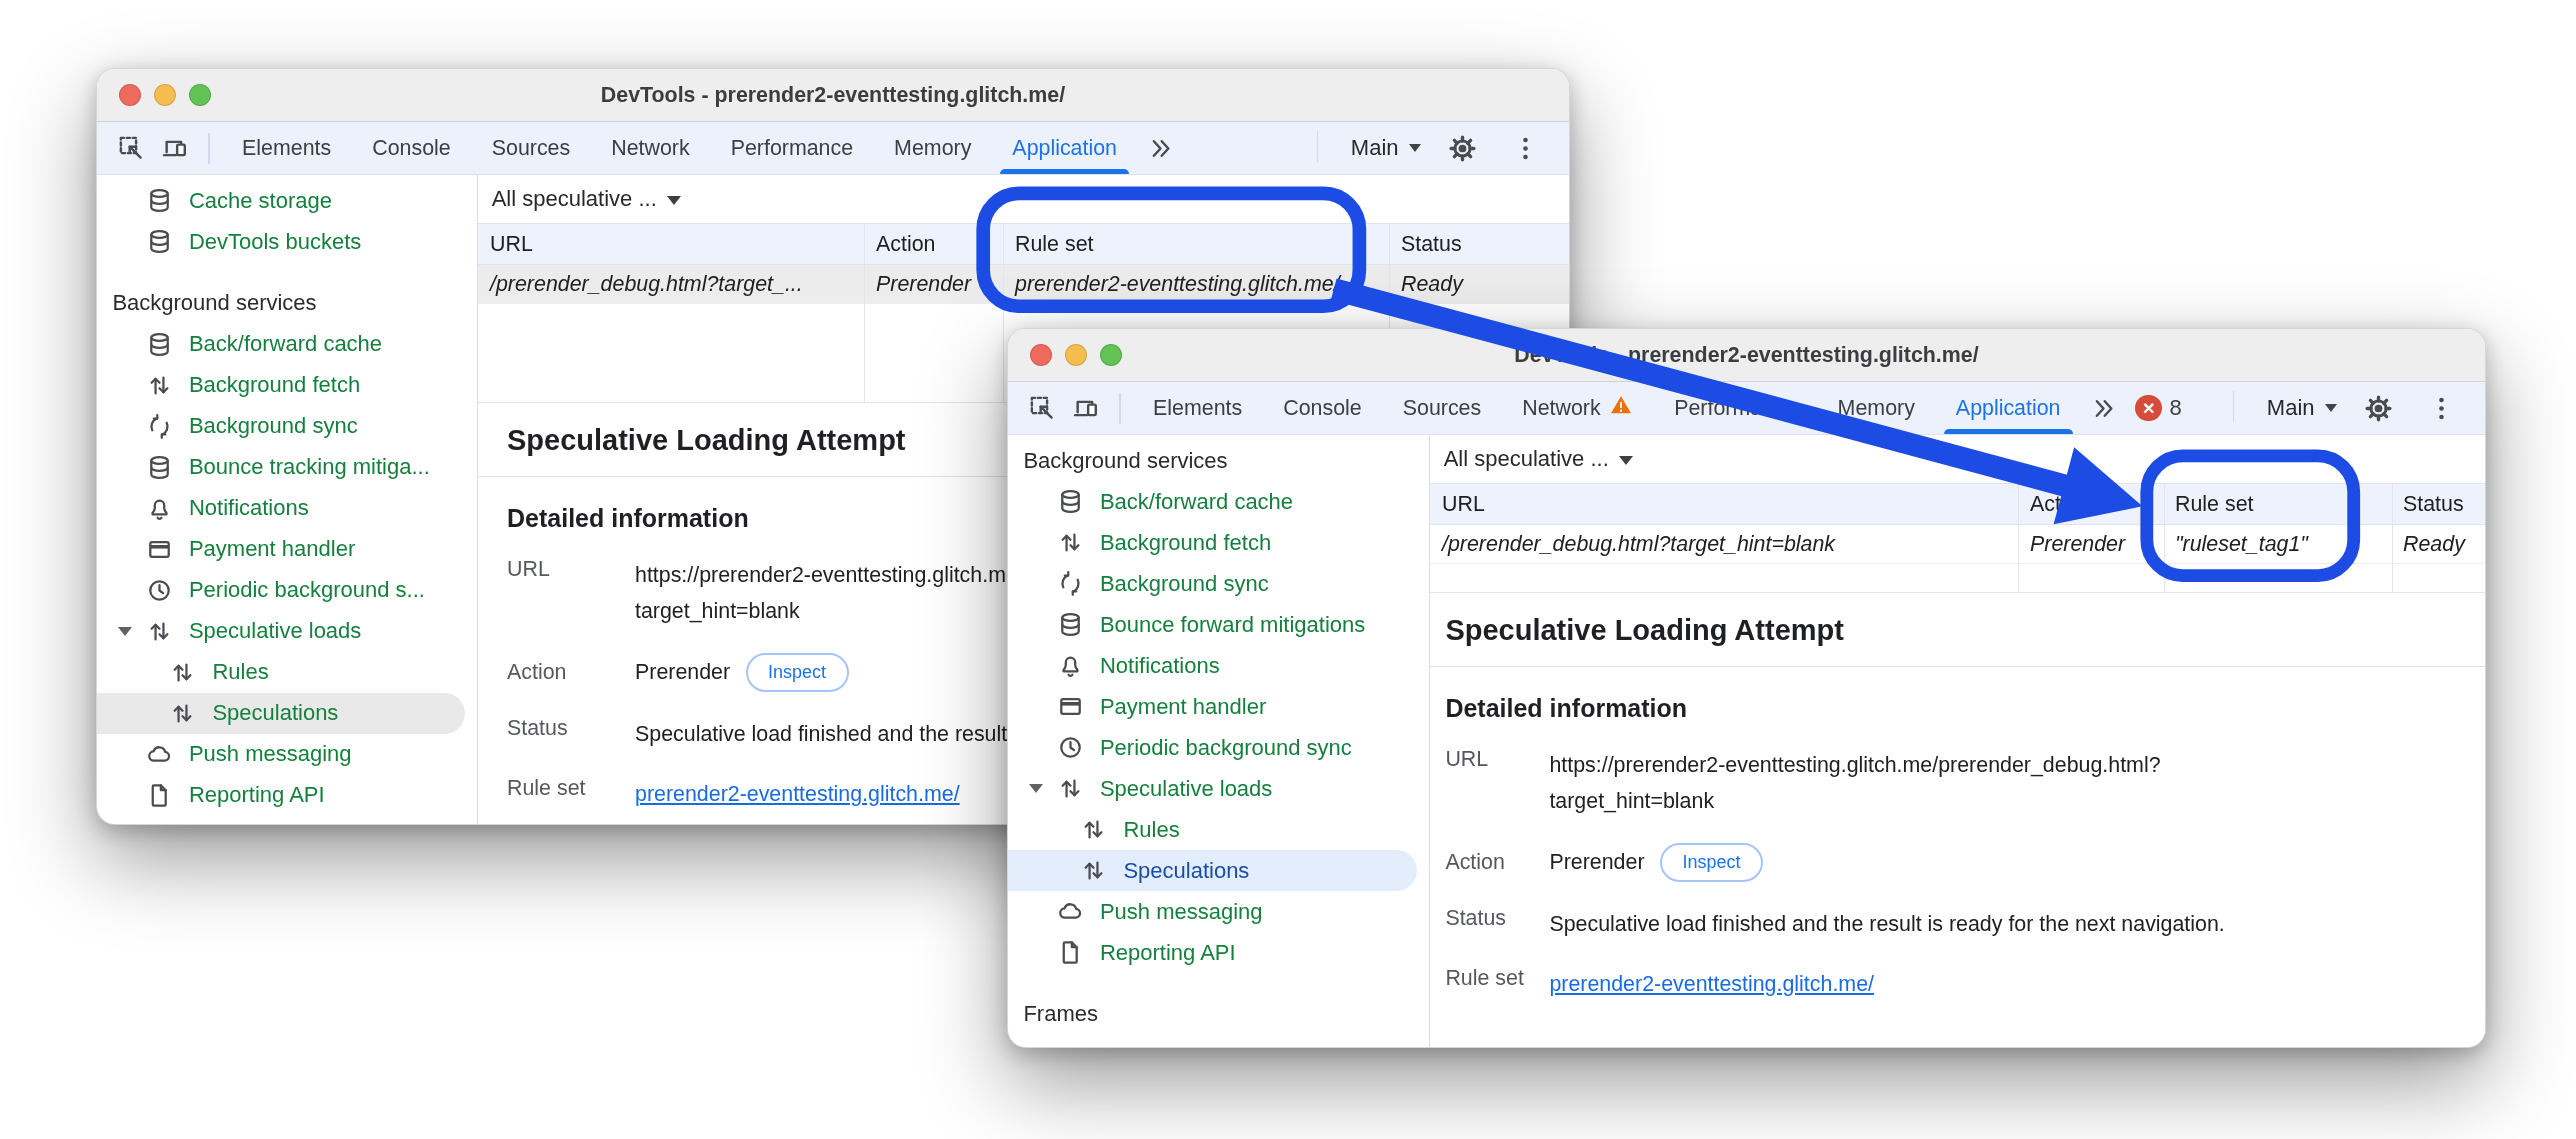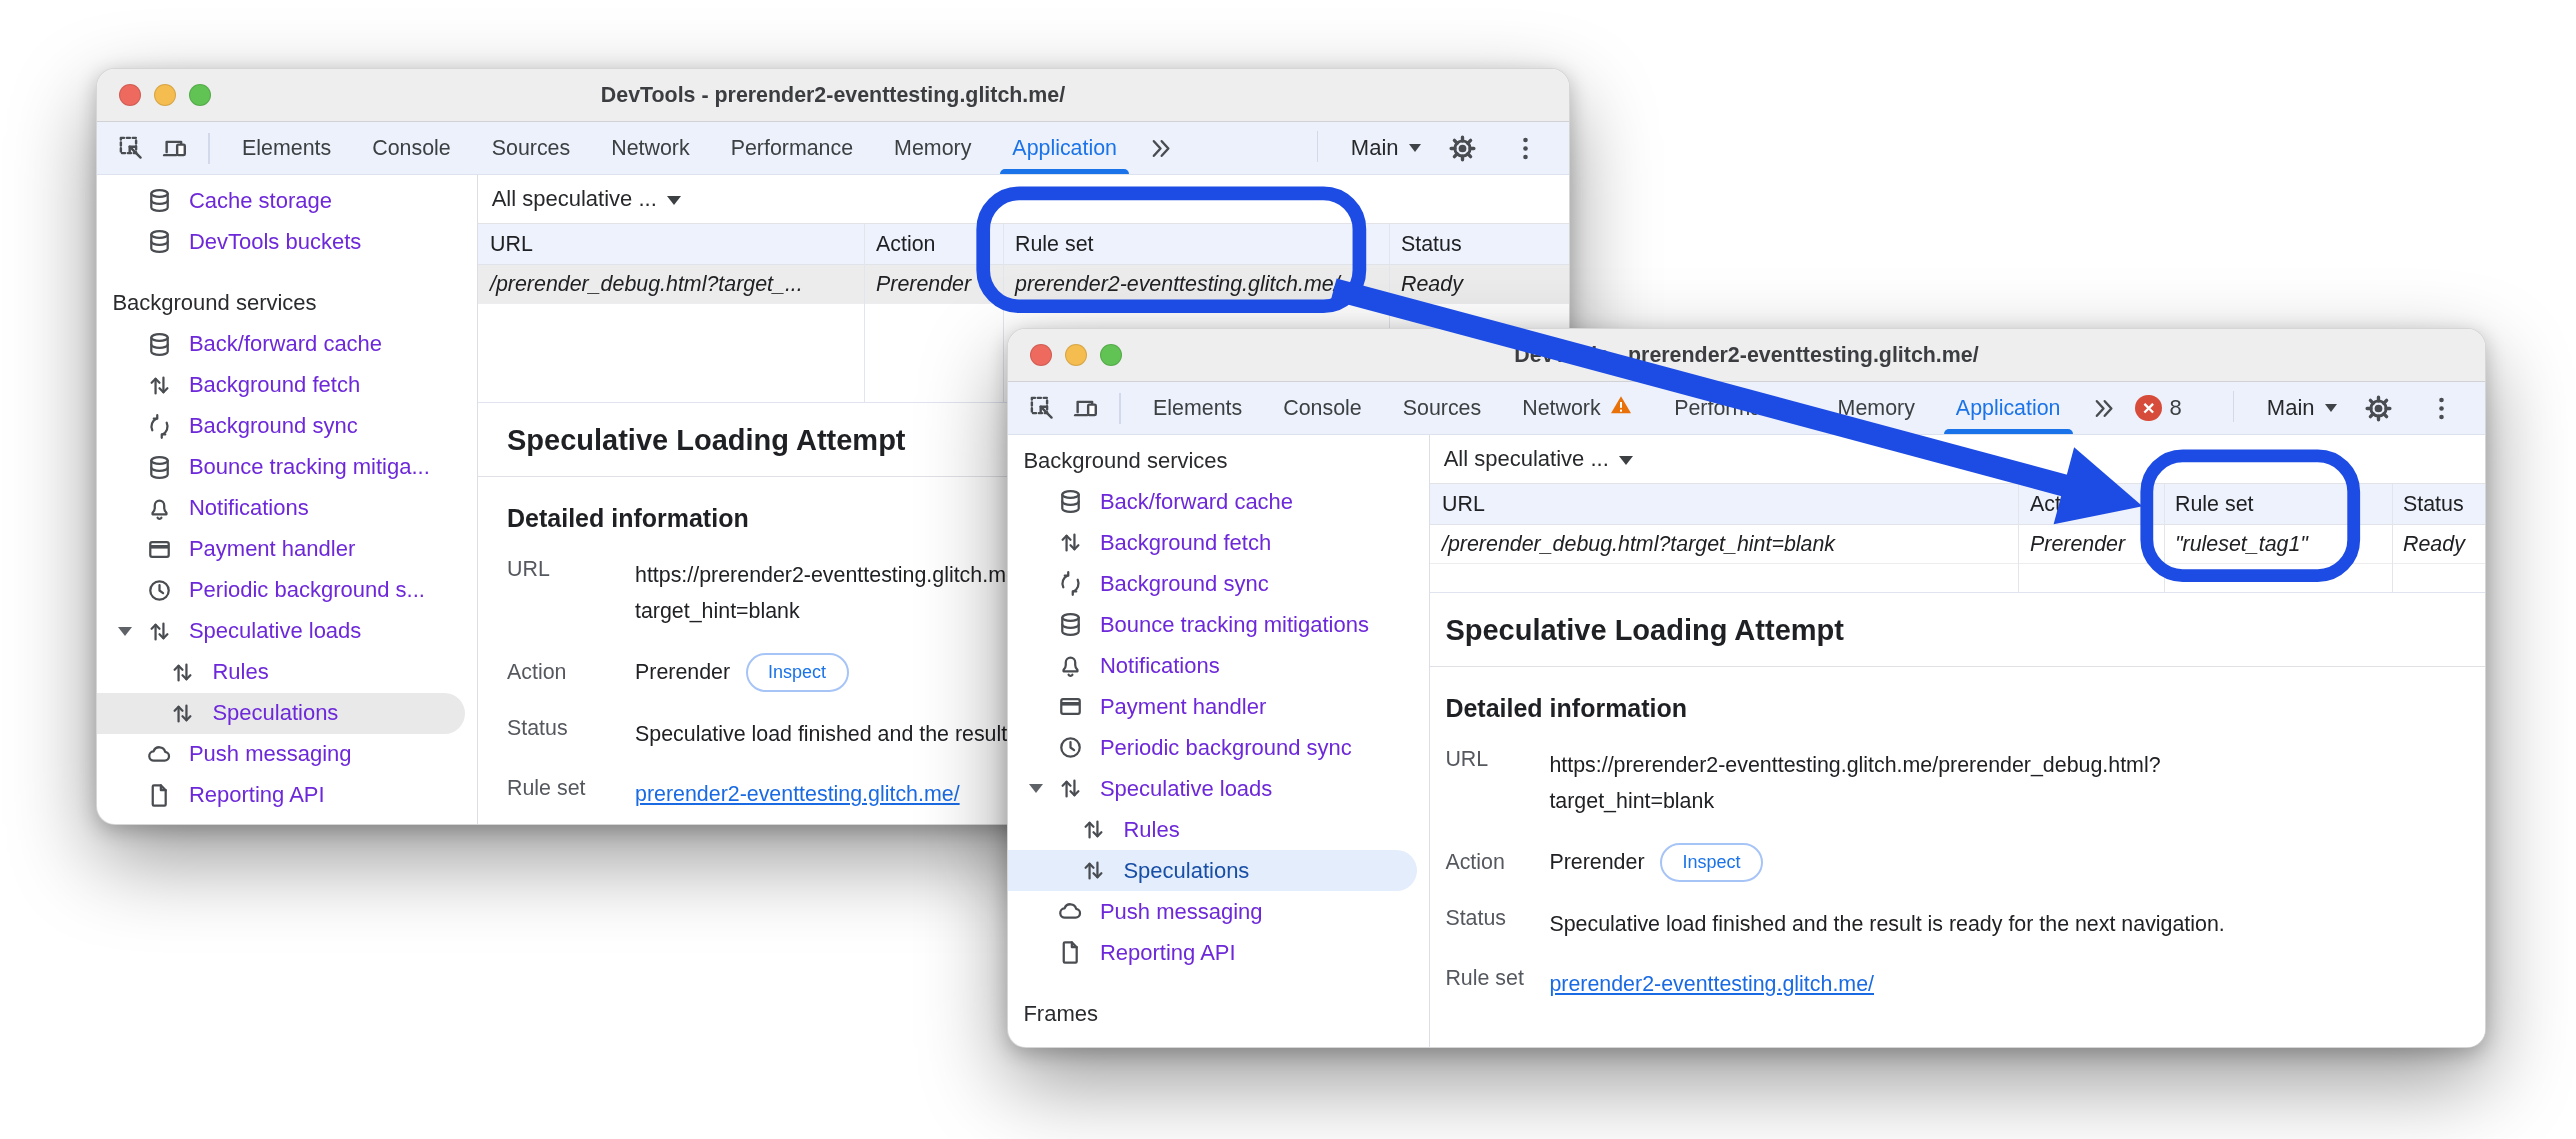--- a/index.html
+++ b/index.html
@@ -42,21 +42,21 @@
 
   .winbody{display:flex;}
   .win1 .winbody{height:651px;} .win2 .winbody{height:613px;}
 
   
   .sidebar{flex:none;border-right:1.3px solid #dbdee6;padding-top:5.1px;overflow:hidden;}
   .win1 .sidebar{width:381px;} .win2 .sidebar{width:422px;}
   .side-section{height:41px;display:flex;align-items:center;padding-left:15.4px;
     font-size:22px;color:#2a2b2e;}
   .side-row{height:41px;display:flex;align-items:center;padding-left:20.5px;margin-right:12px;
-    font-size:22px;color:#6d28d9;border-radius:0 22px 22px 0;}
+    font-size:22px;color:#15803d;border-radius:0 22px 22px 0;}
   .side-row .caret-box{width:27px;flex:none;display:flex;align-items:center;}
   .disc{width:0;height:0;border-left:7.7px solid transparent;border-right:7.7px solid transparent;
     border-top:9.4px solid #5f6368;}
   .side-icon{width:29px;height:29px;margin-right:15.4px;flex:none;display:flex;
     align-items:center;justify-content:center;}
   .side-row.indent2{padding-left:44px;}
   .mt-gap{margin-top:20.5px;}
   .win1 .side-row.selected{background:#e9e9ea;}
   .win2 .side-row.selected{background:#e4edfc;color:#174ea6;}
 
@@ -515,21 +515,21 @@
         </div>
         <div class="side-row">
           <span class="caret-box"></span>
           <span class="side-icon">
             <svg width="27" height="27" viewBox="0 0 24 24" fill="none" stroke="#494c50" stroke-width="2" stroke-linecap="round" stroke-linejoin="round">
               <ellipse cx="12" cy="5.8" rx="7.3" ry="3"></ellipse>
               <path d="M4.7 5.8v6.2c0 1.7 3.3 3 7.3 3s7.3-1.3 7.3-3V5.8"></path>
               <path d="M4.7 12v6.2c0 1.7 3.3 3 7.3 3s7.3-1.3 7.3-3V12"></path>
             </svg>
           </span>
-          <span>Bounce tracking mitigations</span>
+          <span>Bounce forward mitigations</span>
         </div>
         <div class="side-row">
           <span class="caret-box"></span>
           <span class="side-icon">
             <svg width="27" height="27" viewBox="0 0 24 24" fill="none" stroke="#494c50" stroke-width="2" stroke-linecap="round" stroke-linejoin="round">
               <path d="M5.8 17.2h12.4v-1.3c-1.3-1.1-2-2.7-2-4.4V9.3a4.2 4.2 0 0 0-8.4 0v2.2c0 1.7-.7 3.3-2 4.4z"></path>
               <path d="M10.3 20.2a1.9 1.9 0 0 0 3.4 0"></path>
             </svg>
           </span>
           <span>Notifications</span>

